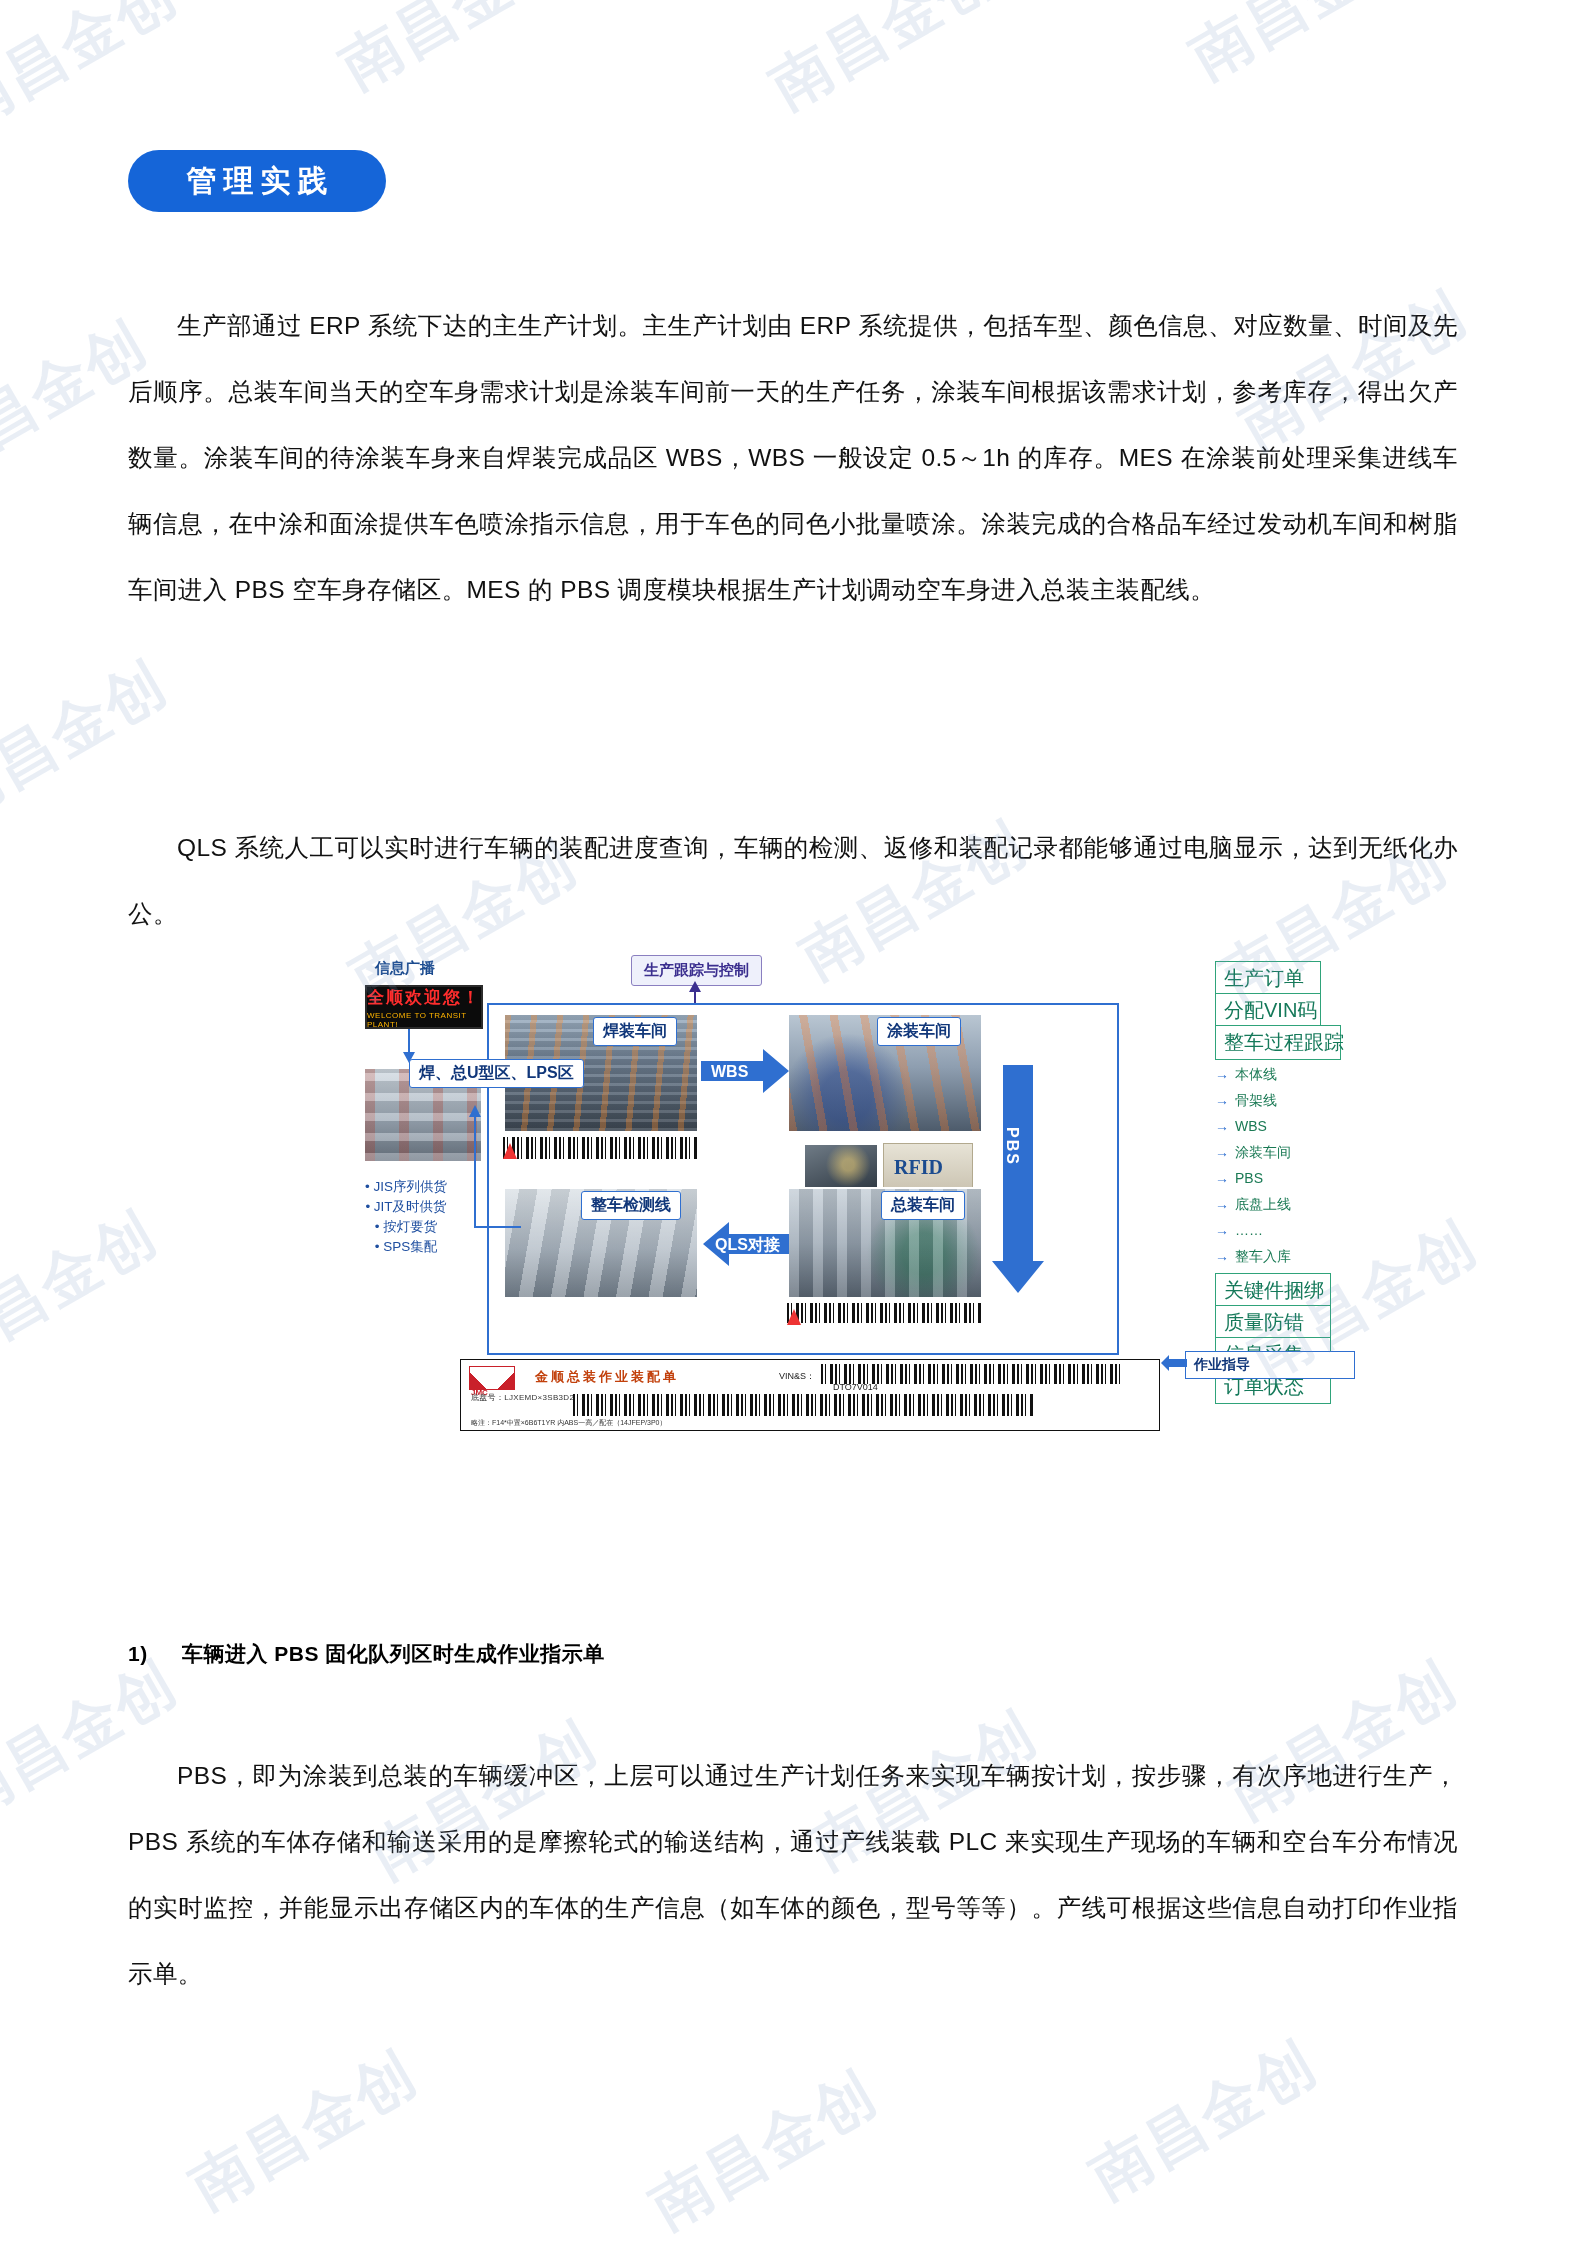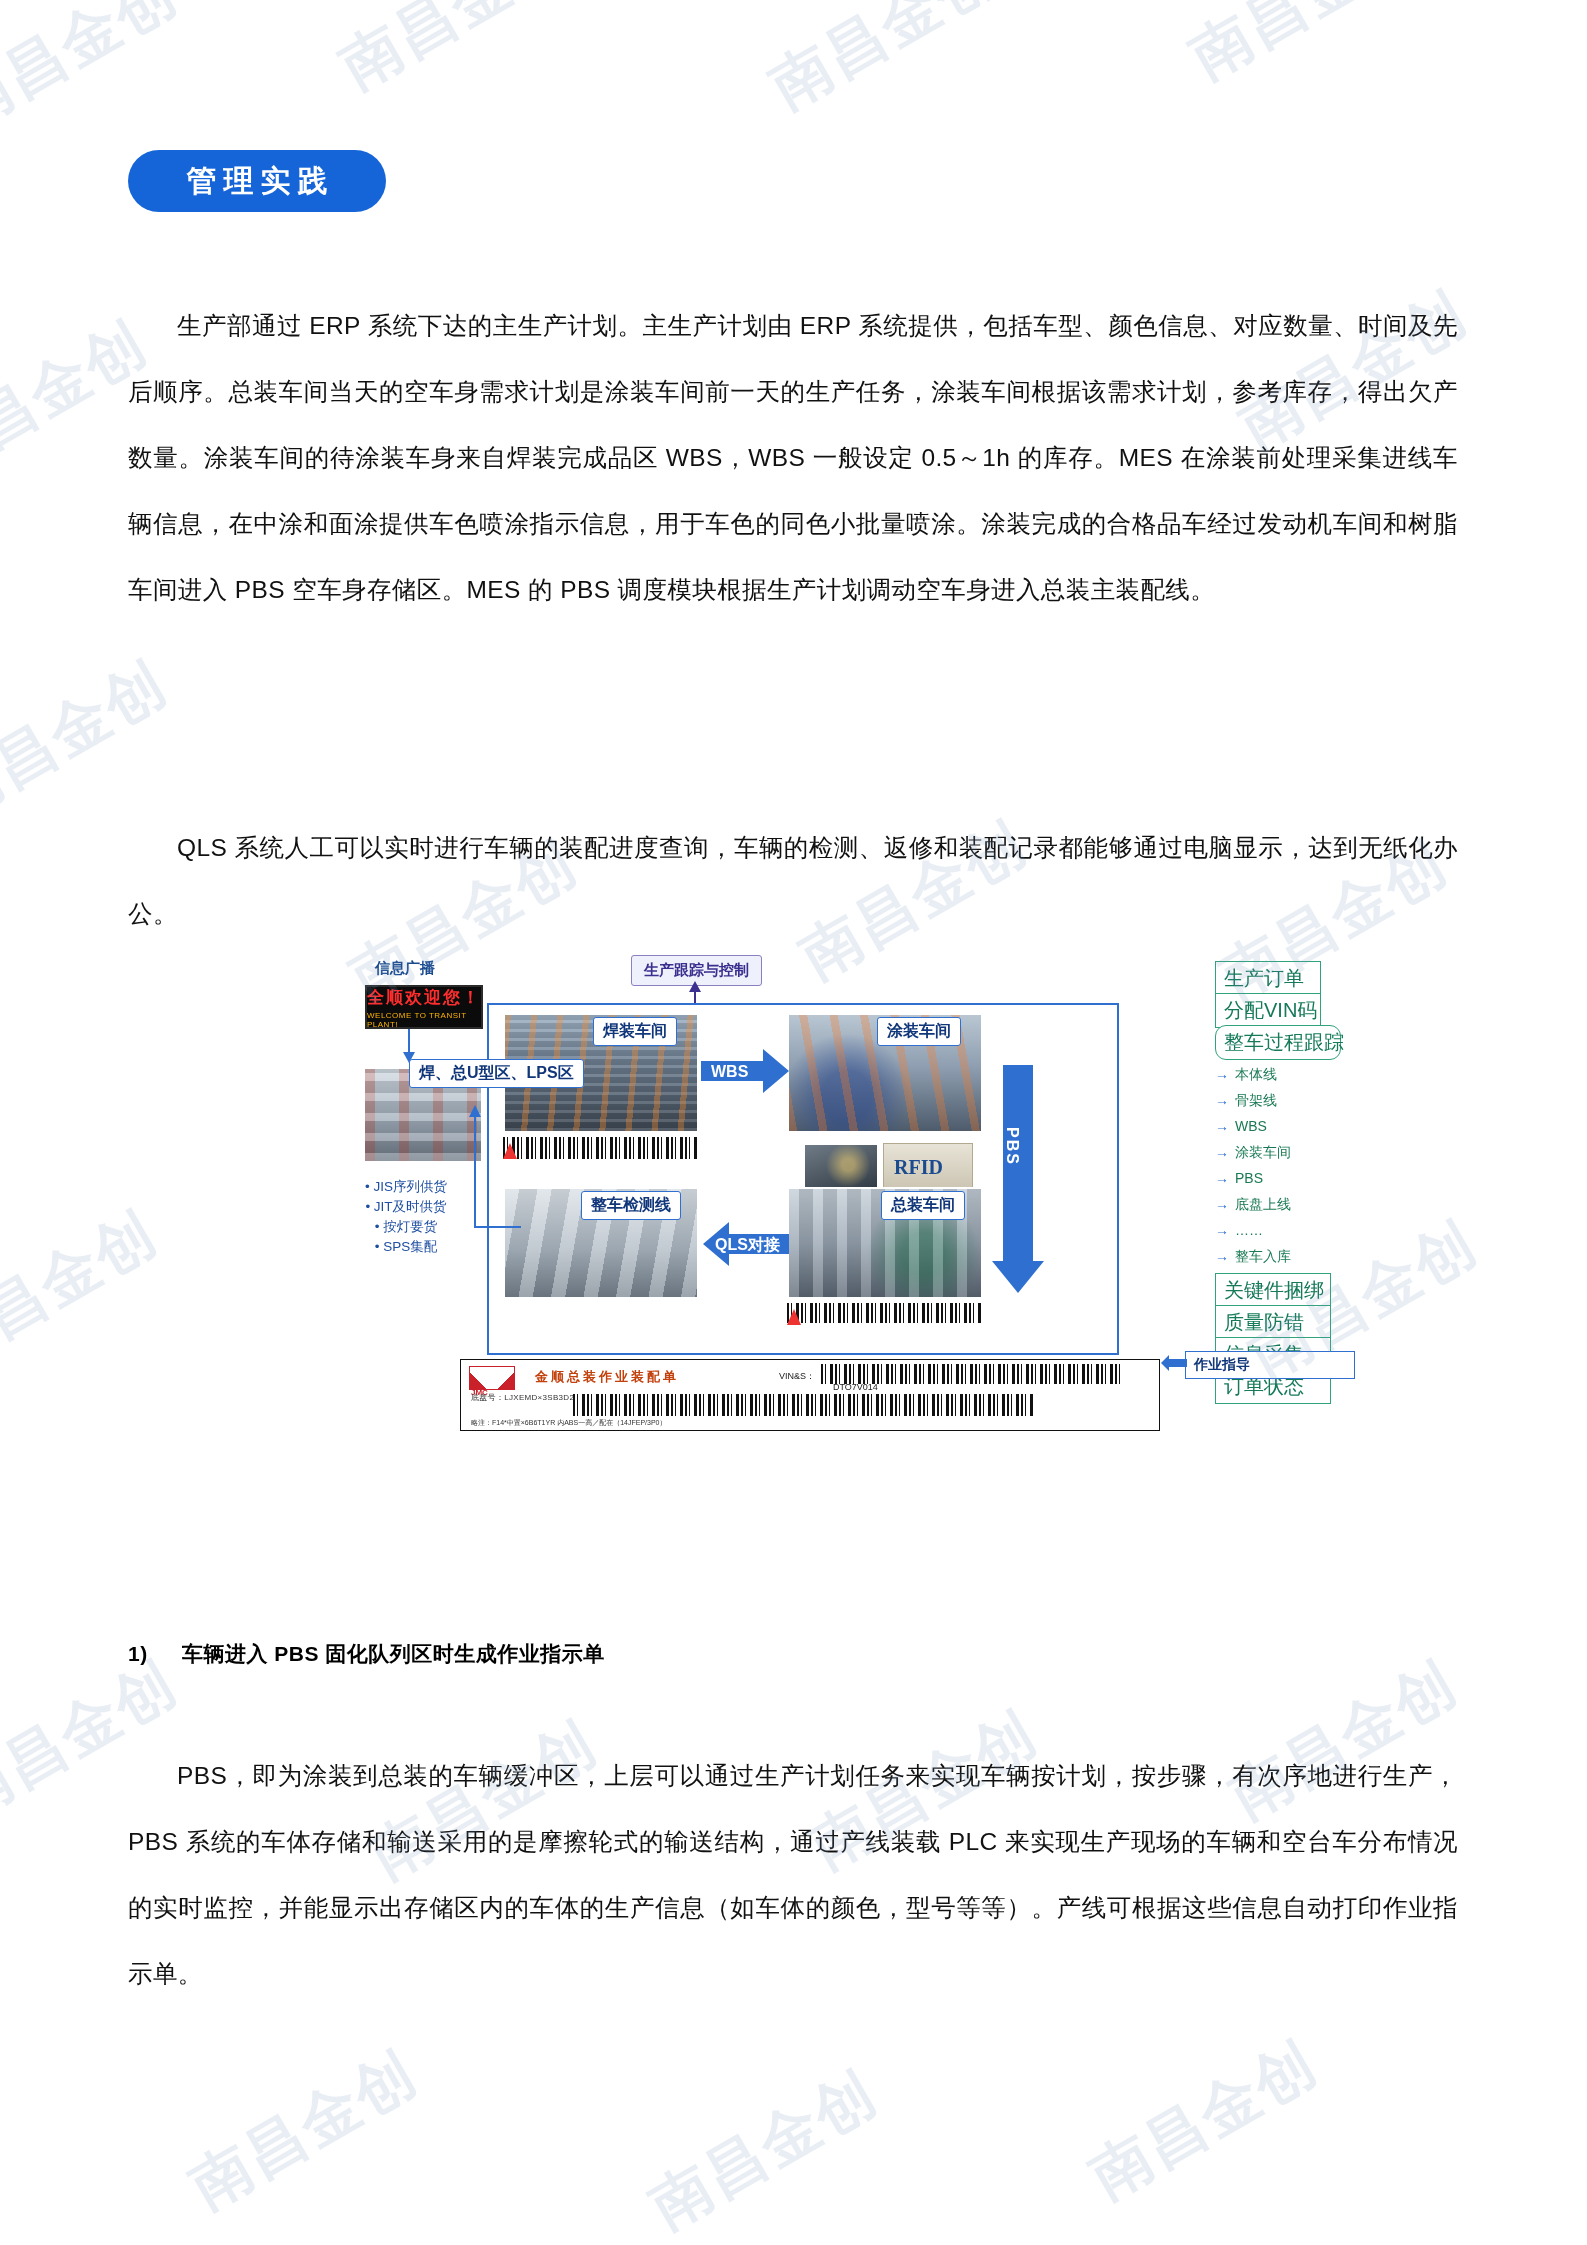--- a/index.html
+++ b/index.html
@@ -428,21 +428,21 @@
     </svg>
     <div class="lbl-pbs" style="left:648px; top:172px;">PBS</div>
 
     <svg class="fig-box" style="left:108px; top:150px;" width="60" height="130">
       <path d="M58 122 L12 122 L12 10" stroke="#2f6fd0" stroke-width="2" fill="none"></path>
       <path d="M12 0 L6 12 L18 12 Z" fill="#2f6fd0"></path>
     </svg>
 
     <div class="rbox" style="left:860px; top:6px; width:106px;">生产订单</div>
     <div class="rbox" style="left:860px; top:38px; width:106px;">分配VIN码</div>
-    <div class="rbox" style="left:860px; top:70px; width:126px;border-radius:11px;">整车过程跟踪</div>
+    <div class="rbox" style="left:860px; top:70px; width:126px;">整车过程跟踪</div>
 
     <div class="rlist" style="left:860px; top:106px;">
       <div class="row">
           <span class="dash">→</span>
           <span>本体线</span>
         </div>
       <div class="row">
           <span class="dash">→</span>
           <span>骨架线</span>
         </div>

